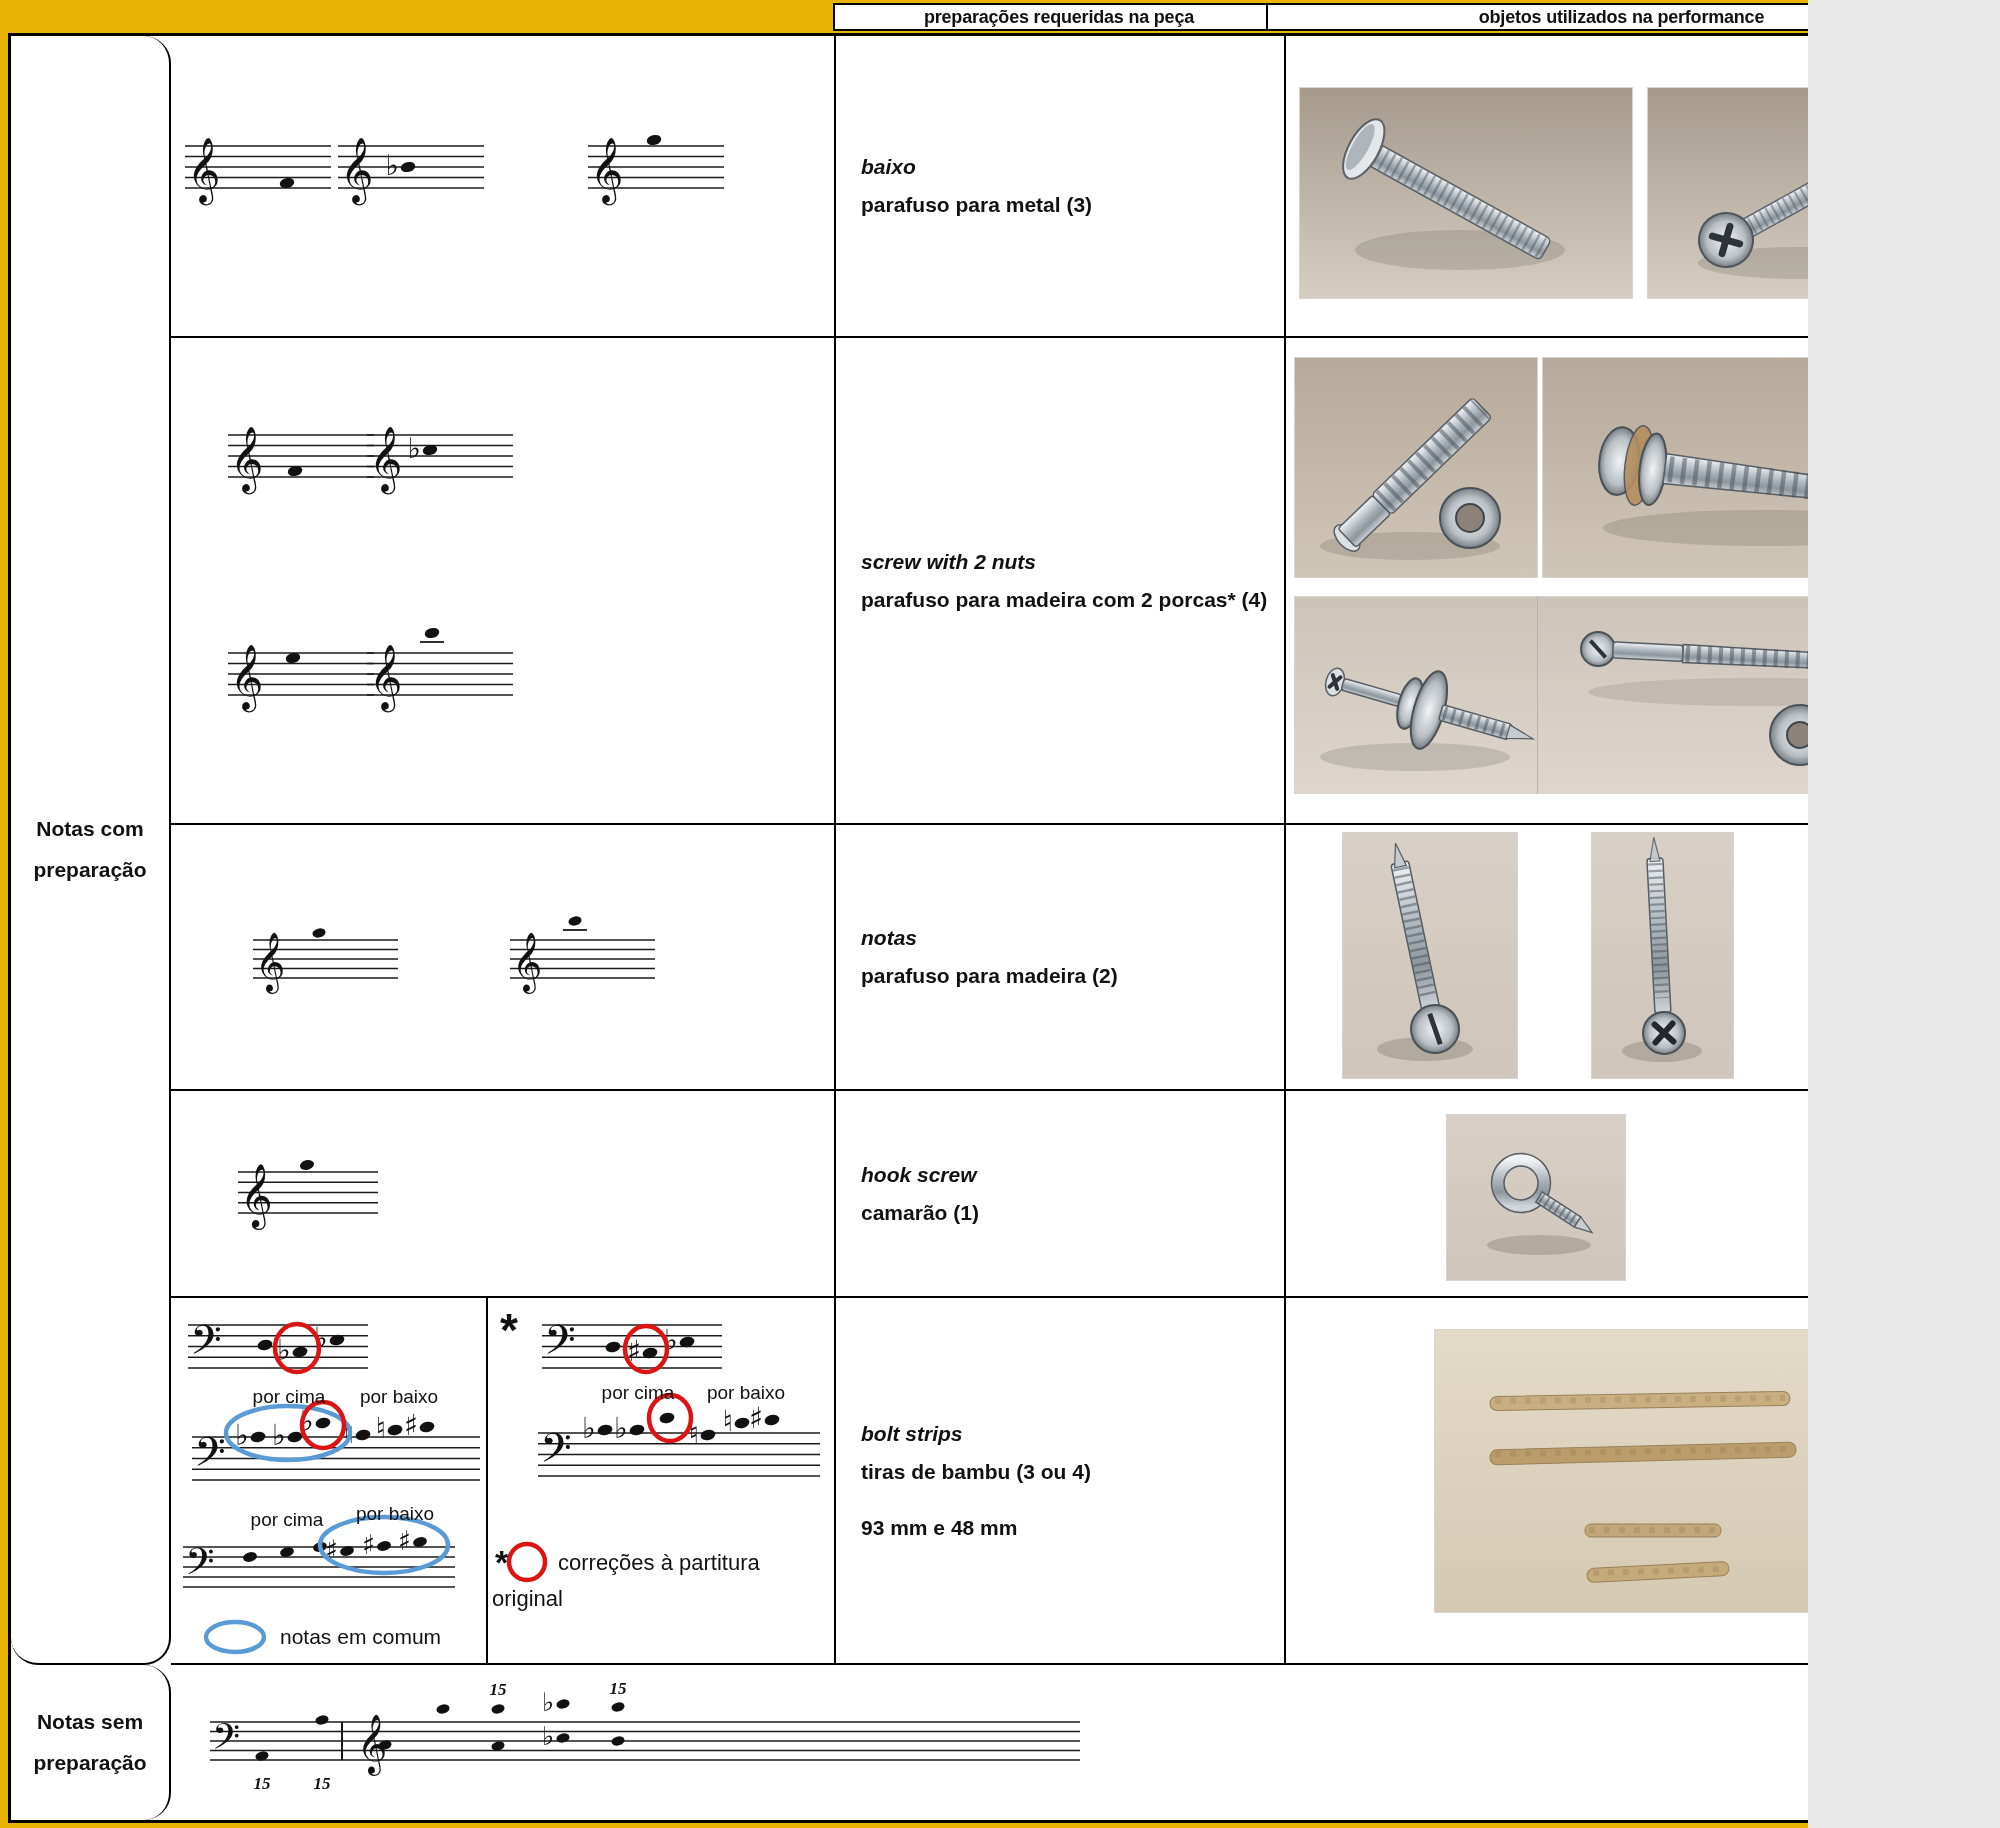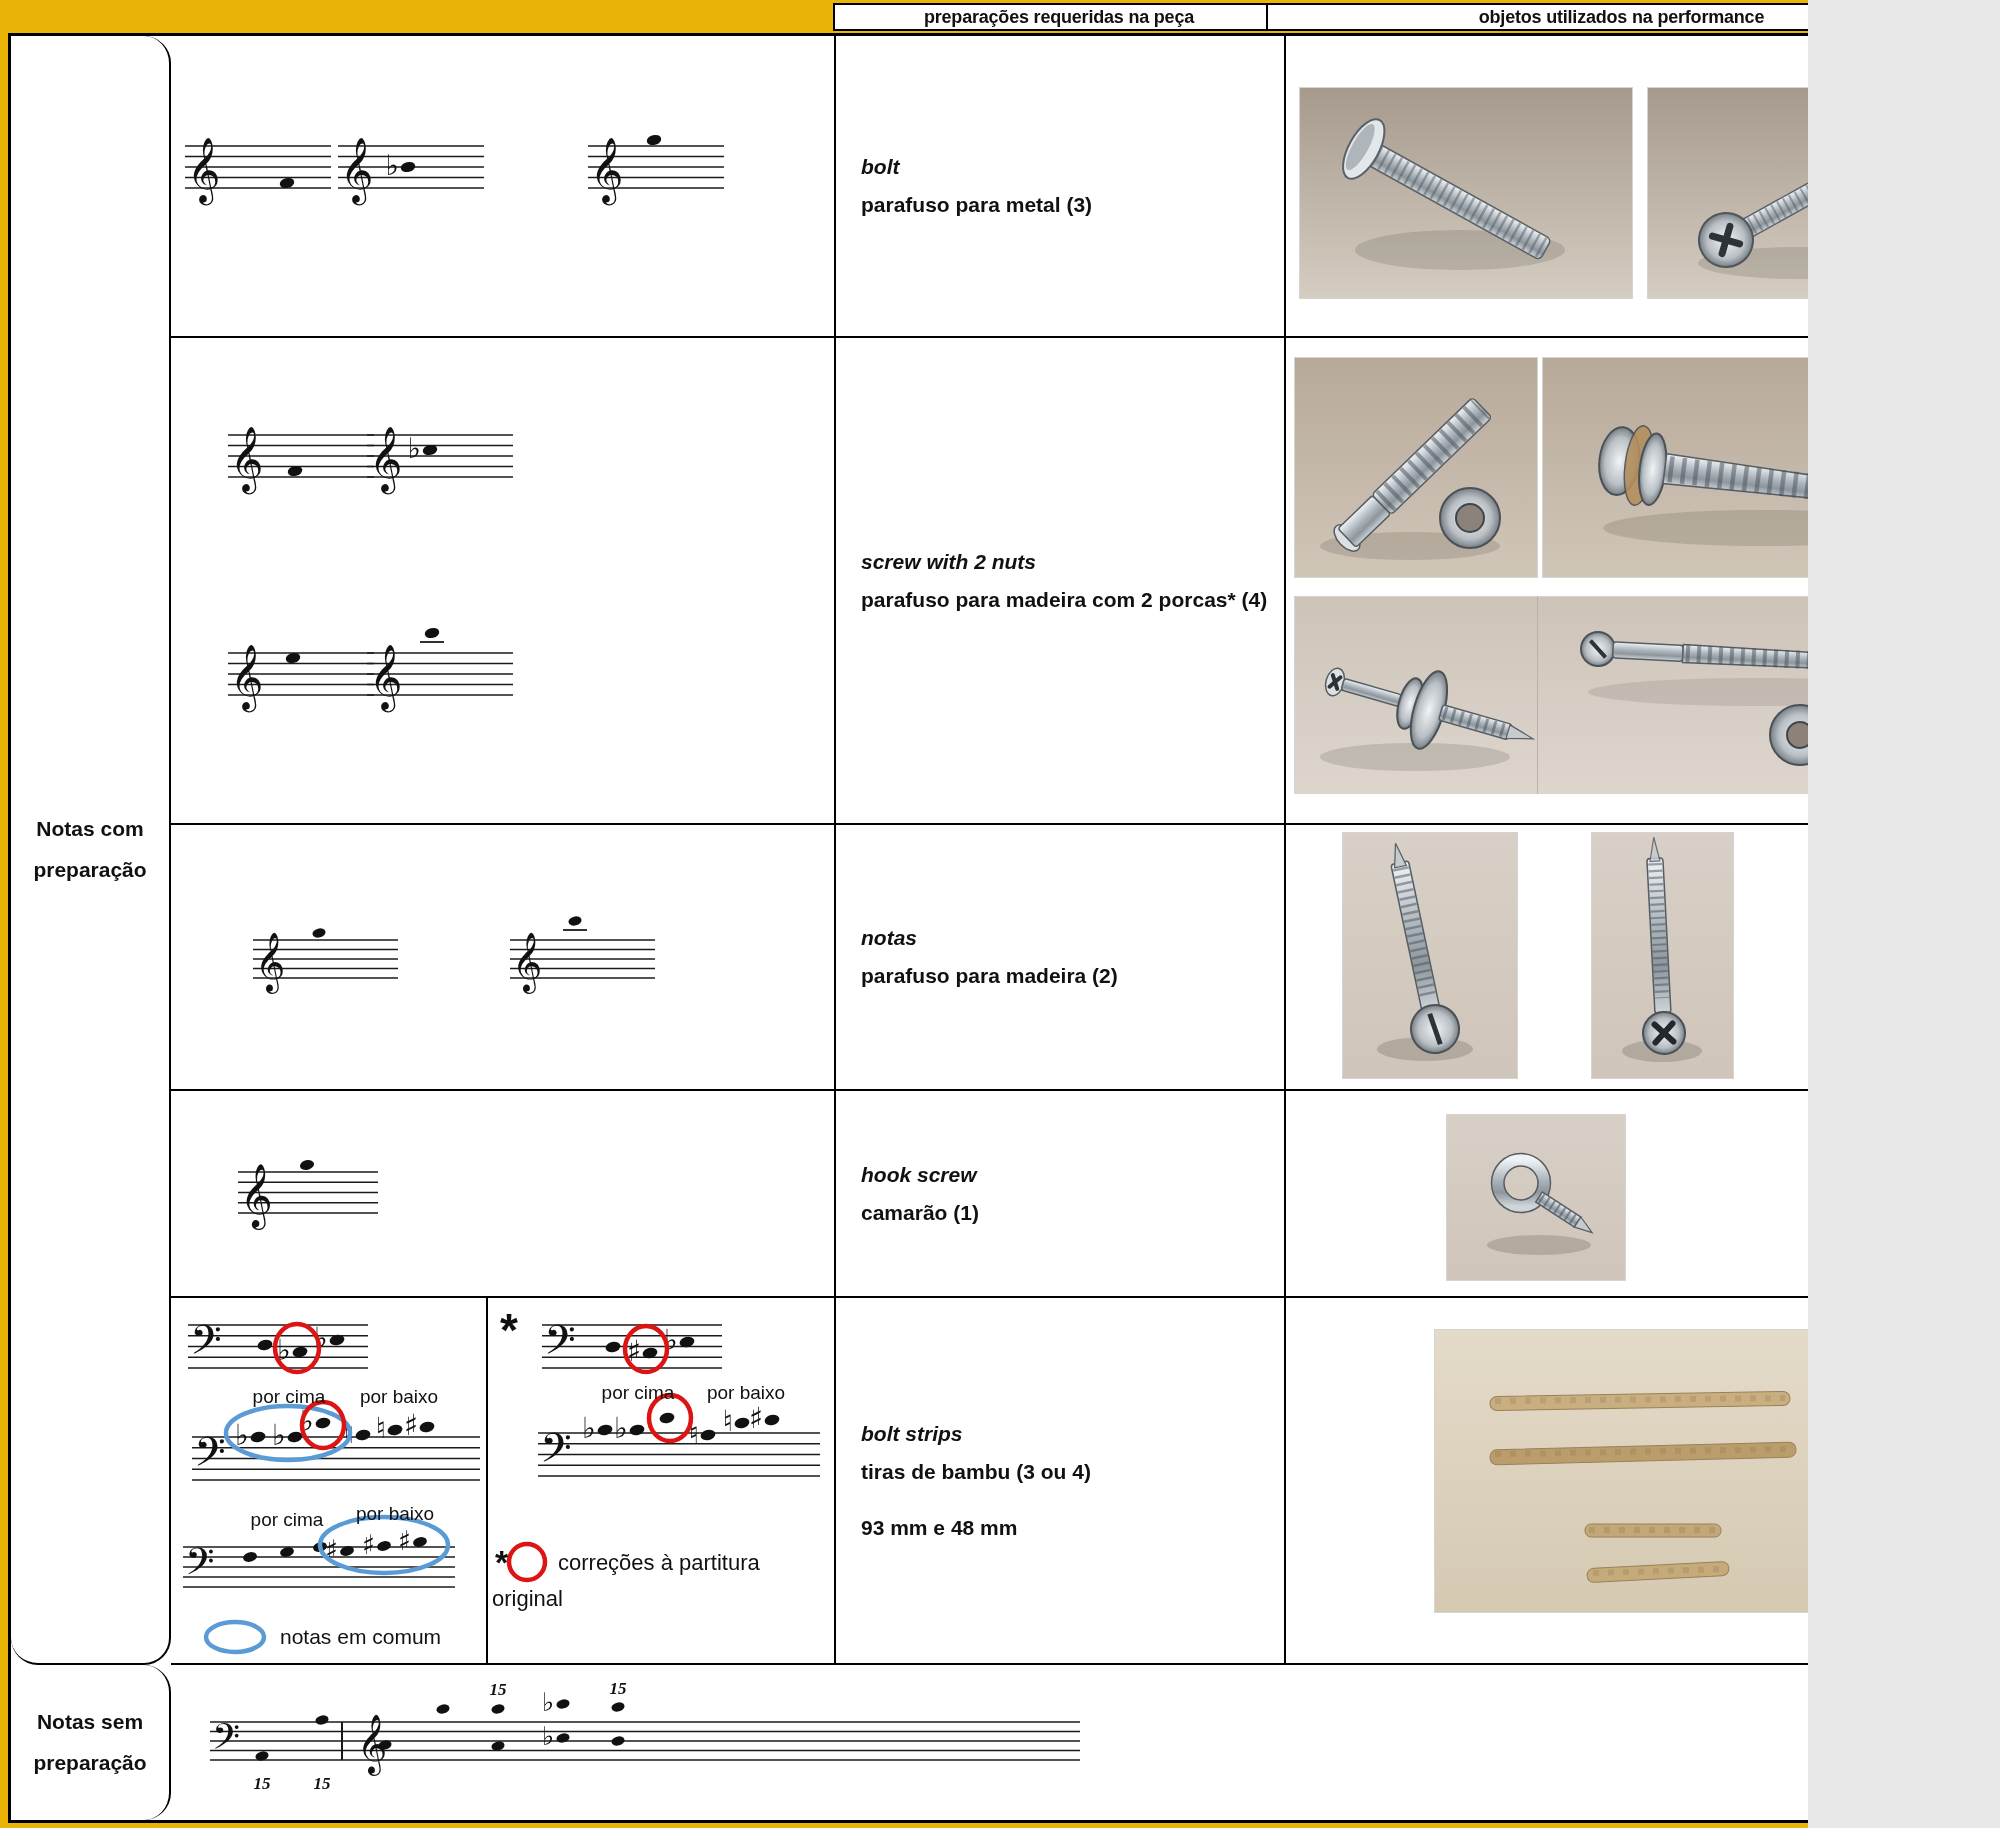--- a/index.html
+++ b/index.html
@@ -104,21 +104,21 @@
             <line x1="417" x2="553" y1="110" y2="110" stroke="#1a1a1a" stroke-width="1.6"></line>
             <line x1="417" x2="553" y1="120.5" y2="120.5" stroke="#1a1a1a" stroke-width="1.6"></line>
             <line x1="417" x2="553" y1="131" y2="131" stroke="#1a1a1a" stroke-width="1.6"></line>
             <line x1="417" x2="553" y1="141.5" y2="141.5" stroke="#1a1a1a" stroke-width="1.6"></line>
             <line x1="417" x2="553" y1="152" y2="152" stroke="#1a1a1a" stroke-width="1.6"></line>
             <text x="419" y="133" font-size="56.7" dominant-baseline="central" font-family="DejaVu Sans, sans-serif" fill="#111">𝄞</text>
             <ellipse cx="483" cy="104" rx="7.35" ry="4.935" transform="rotate(-14 483 104)" fill="#111"></ellipse>
           </g>
         </svg></div>
     <div class="cell txt">
-      <div class="en">bolt</div>
+      <div class="en">baixo</div>
       <div class="pt">parafuso para metal (3)</div>
     </div>
     <div class="cell no-r">
       <div class="photo" style="left:14px;top:52px;width:332px;height:210px">
         <svg viewBox="0 0 332 210">
           <rect width="332" height="210" fill="url(#bgA)"></rect>
           <ellipse cx="160" cy="162" rx="105" ry="20" fill="#3b352e" opacity="0.16"></ellipse>
           <g transform="translate(62,60) rotate(29)">
             <rect x="10" y="-12" width="200" height="24" rx="5" fill="url(#met)" stroke="#596167" stroke-width="1.5"></rect>
             <line x1="16" y1="0" x2="206" y2="0" stroke="#4e565c" stroke-width="22" stroke-dasharray="2.5 5" opacity="0.45"></line>

